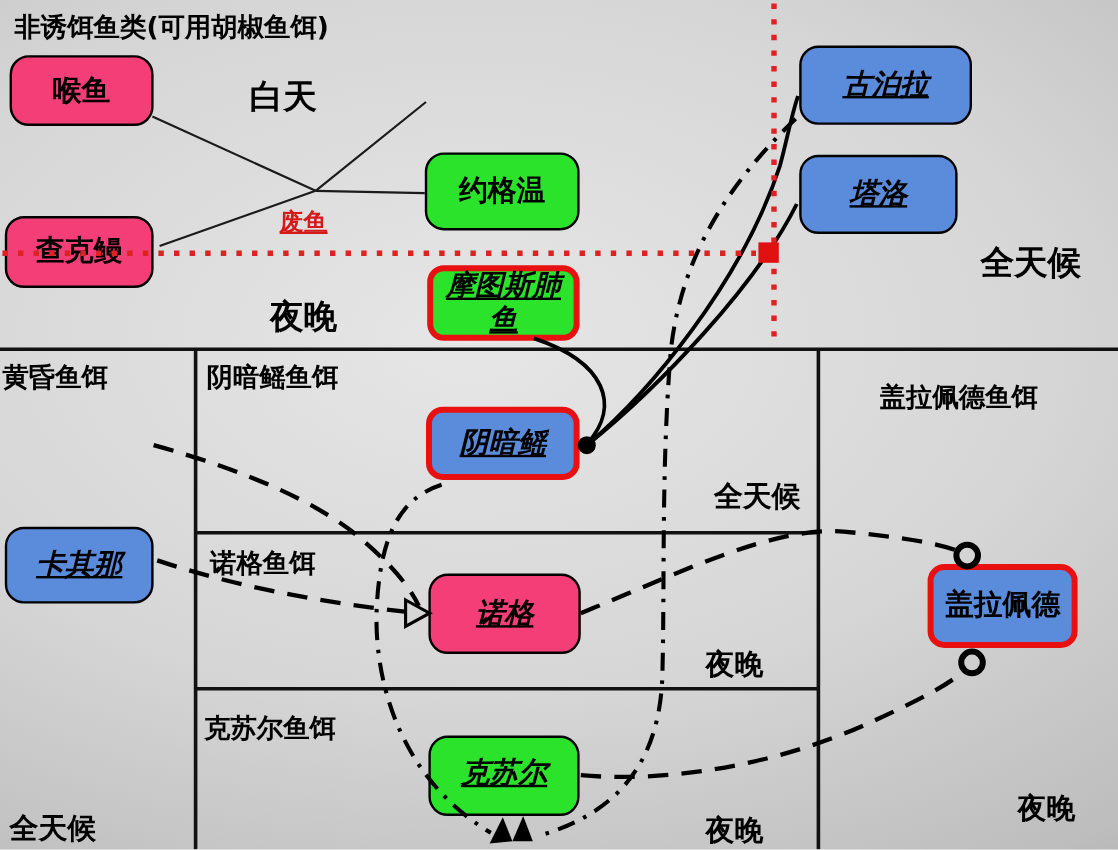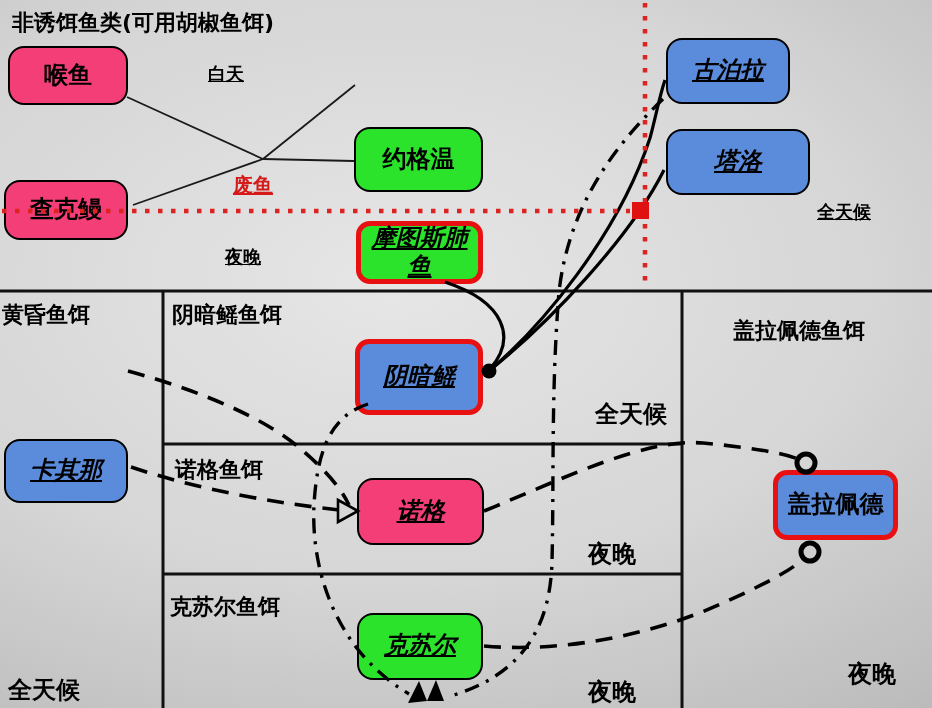--- a/index.html
+++ b/index.html
@@ -15,21 +15,21 @@
     font-weight:bold;font-size:24px;line-height:1.15;text-align:center;color:#000;
     padding:2px 12px;z-index:2;
   }
   .pink{background:#F43E78;}
   .green{background:#2BE32B;}
   .blue{background:#5B8CDC;}
   .redborder{border:5px solid #E81010;border-radius:14px;padding:2px 8px;}
   .mooch .node-label{font-style:italic;text-decoration:underline;}
   .lbl{position:absolute;font-weight:bold;color:#000;z-index:1;white-space:nowrap;}
   .title{left:12px;top:8px;font-size:22px;}
-  .big{font-size:18px;text-decoration:underline;}
+  .big{font-size:28px;}
   .mid{font-size:24px;}
   .cell{font-size:22px;}
   .trash{color:#D51A1A;font-size:20px;text-decoration:underline;}
 </style>
 </head>
 <body>
 
 <div class="stage">
 
   <svg class="connectors" width="932" height="708" viewBox="0 0 932 708">
@@ -103,30 +103,30 @@
 
   <div class="node pink" style="left:8px;top:46px;width:120px;height:59px;">
     <span class="node-label">喉鱼</span>
   </div>
   <div class="node pink" style="left:4px;top:180px;width:124px;height:60px;">
     <span class="node-label">查克鳗</span>
   </div>
   <div class="node green" style="left:354px;top:127px;width:129px;height:65px;">
     <span class="node-label">约格温</span>
   </div>
-  <div class="node blue mooch" style="left:666px;top:38px;width:124px;height:66px;">
+  <div class="node blue mooch" style="left:666px;top:38px;width:144px;height:66px;">
     <span class="node-label">古泊拉</span>
   </div>
-  <div class="node blue mooch" style="left:666px;top:129px;width:144px;height:66px;">
+  <div class="node blue mooch" style="left:666px;top:129px;width:132px;height:66px;">
     <span class="node-label">塔洛</span>
   </div>
   <div class="node green redborder mooch" style="left:356px;top:221px;width:127px;height:63px;">
     <span class="node-label">摩图斯肺鱼</span>
   </div>
-  <div class="node blue redborder mooch" style="left:355px;top:339px;width:128px;height:76px;">
+  <div class="node blue redborder mooch" style="left:355px;top:339px;width:128px;height:61px;">
     <span class="node-label">阴暗鳐</span>
   </div>
   <div class="node blue mooch" style="left:4px;top:439px;width:124px;height:64px;">
     <span class="node-label">卡其那</span>
   </div>
   <div class="node pink mooch" style="left:357px;top:478px;width:127px;height:67px;">
     <span class="node-label">诺格</span>
   </div>
   <div class="node blue redborder" style="left:749px;top:470px;width:125px;height:70px;margin-left:24px;">
     <span class="node-label">盖拉佩德</span>

